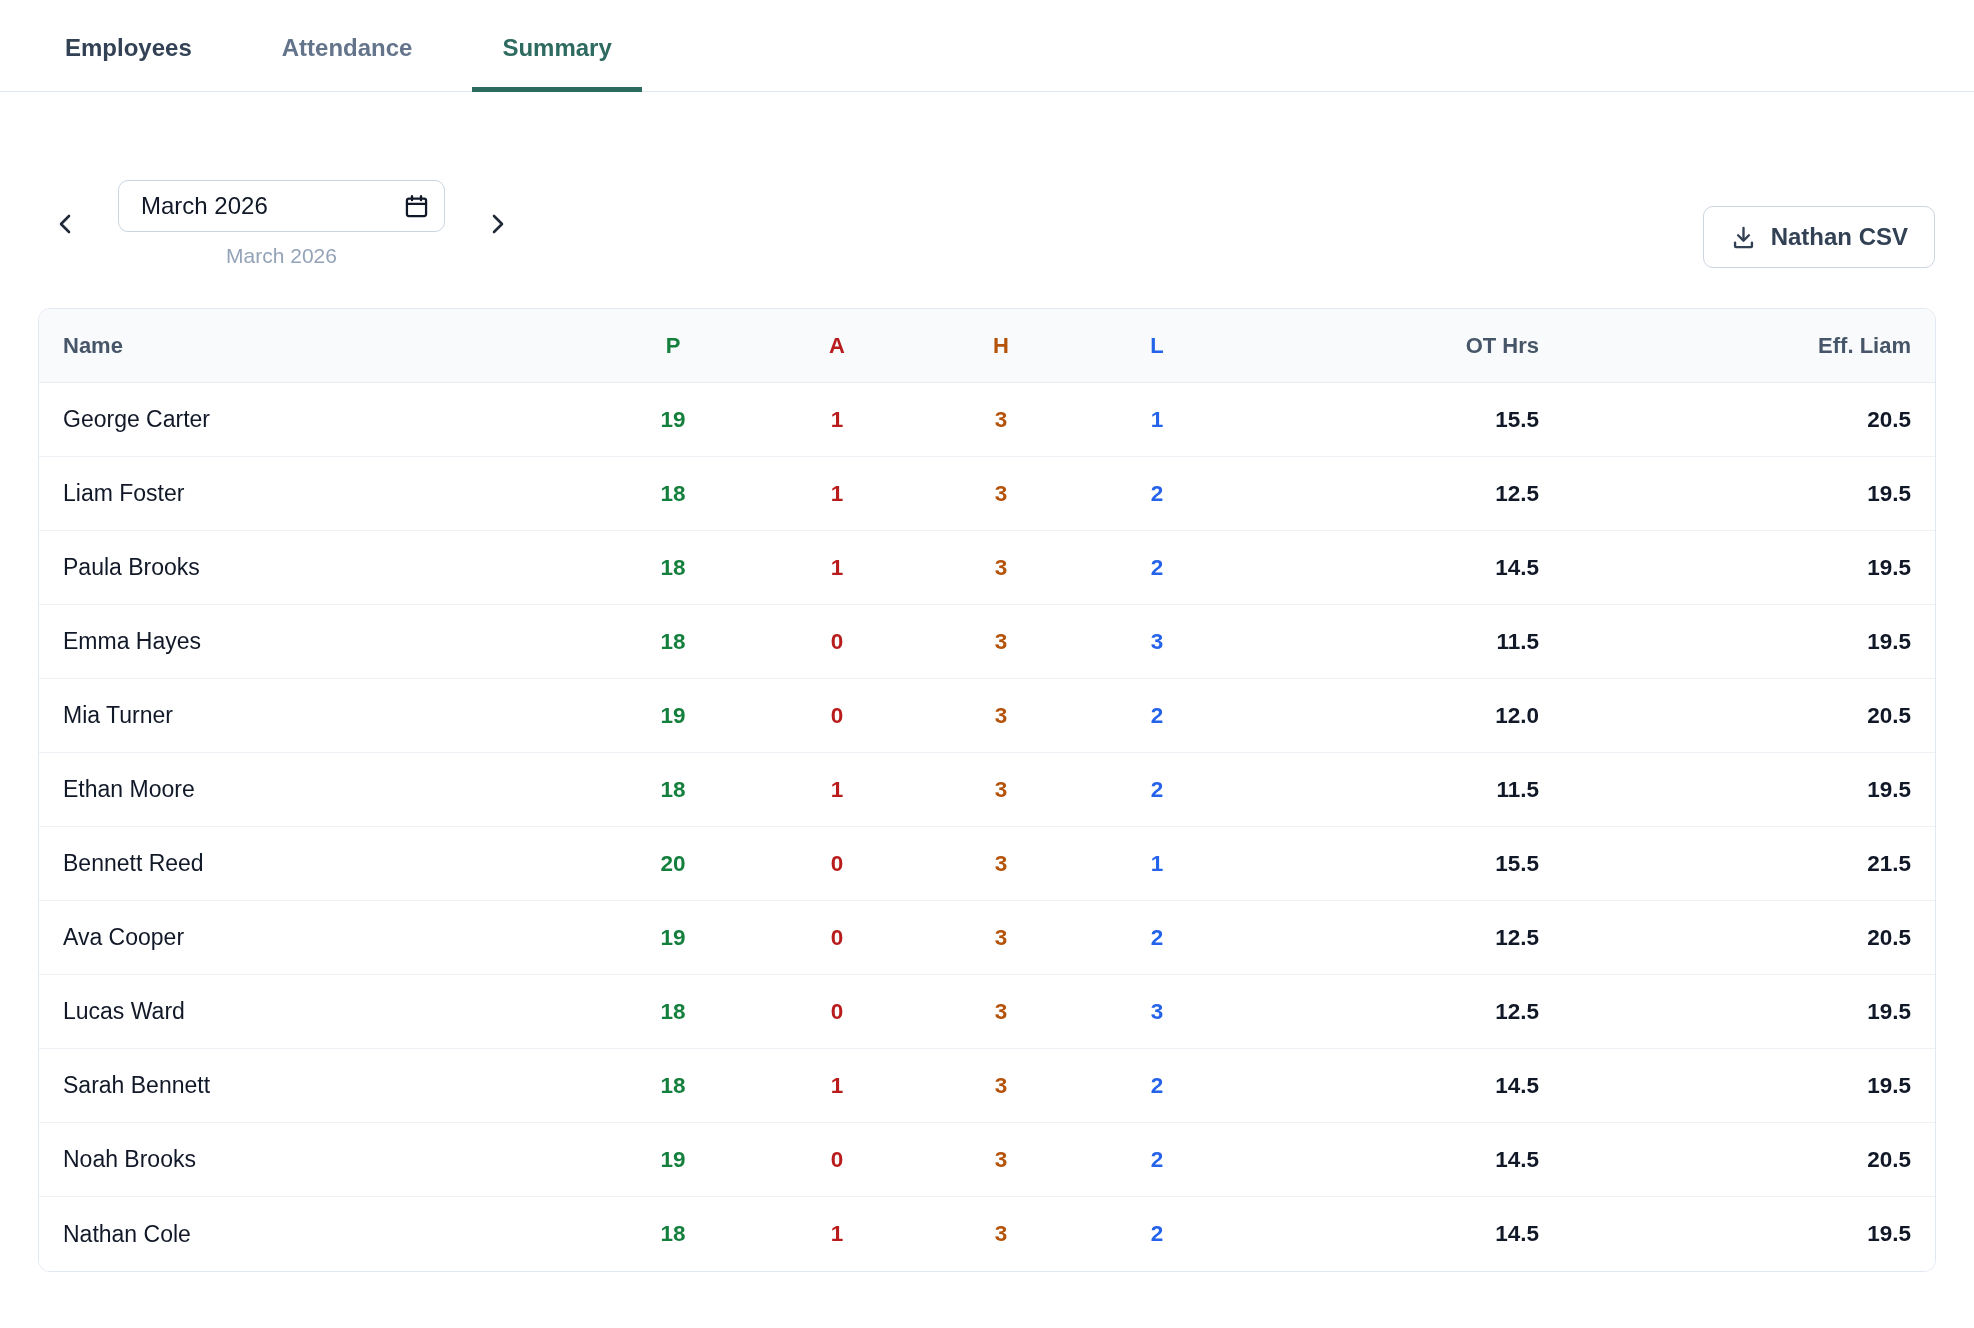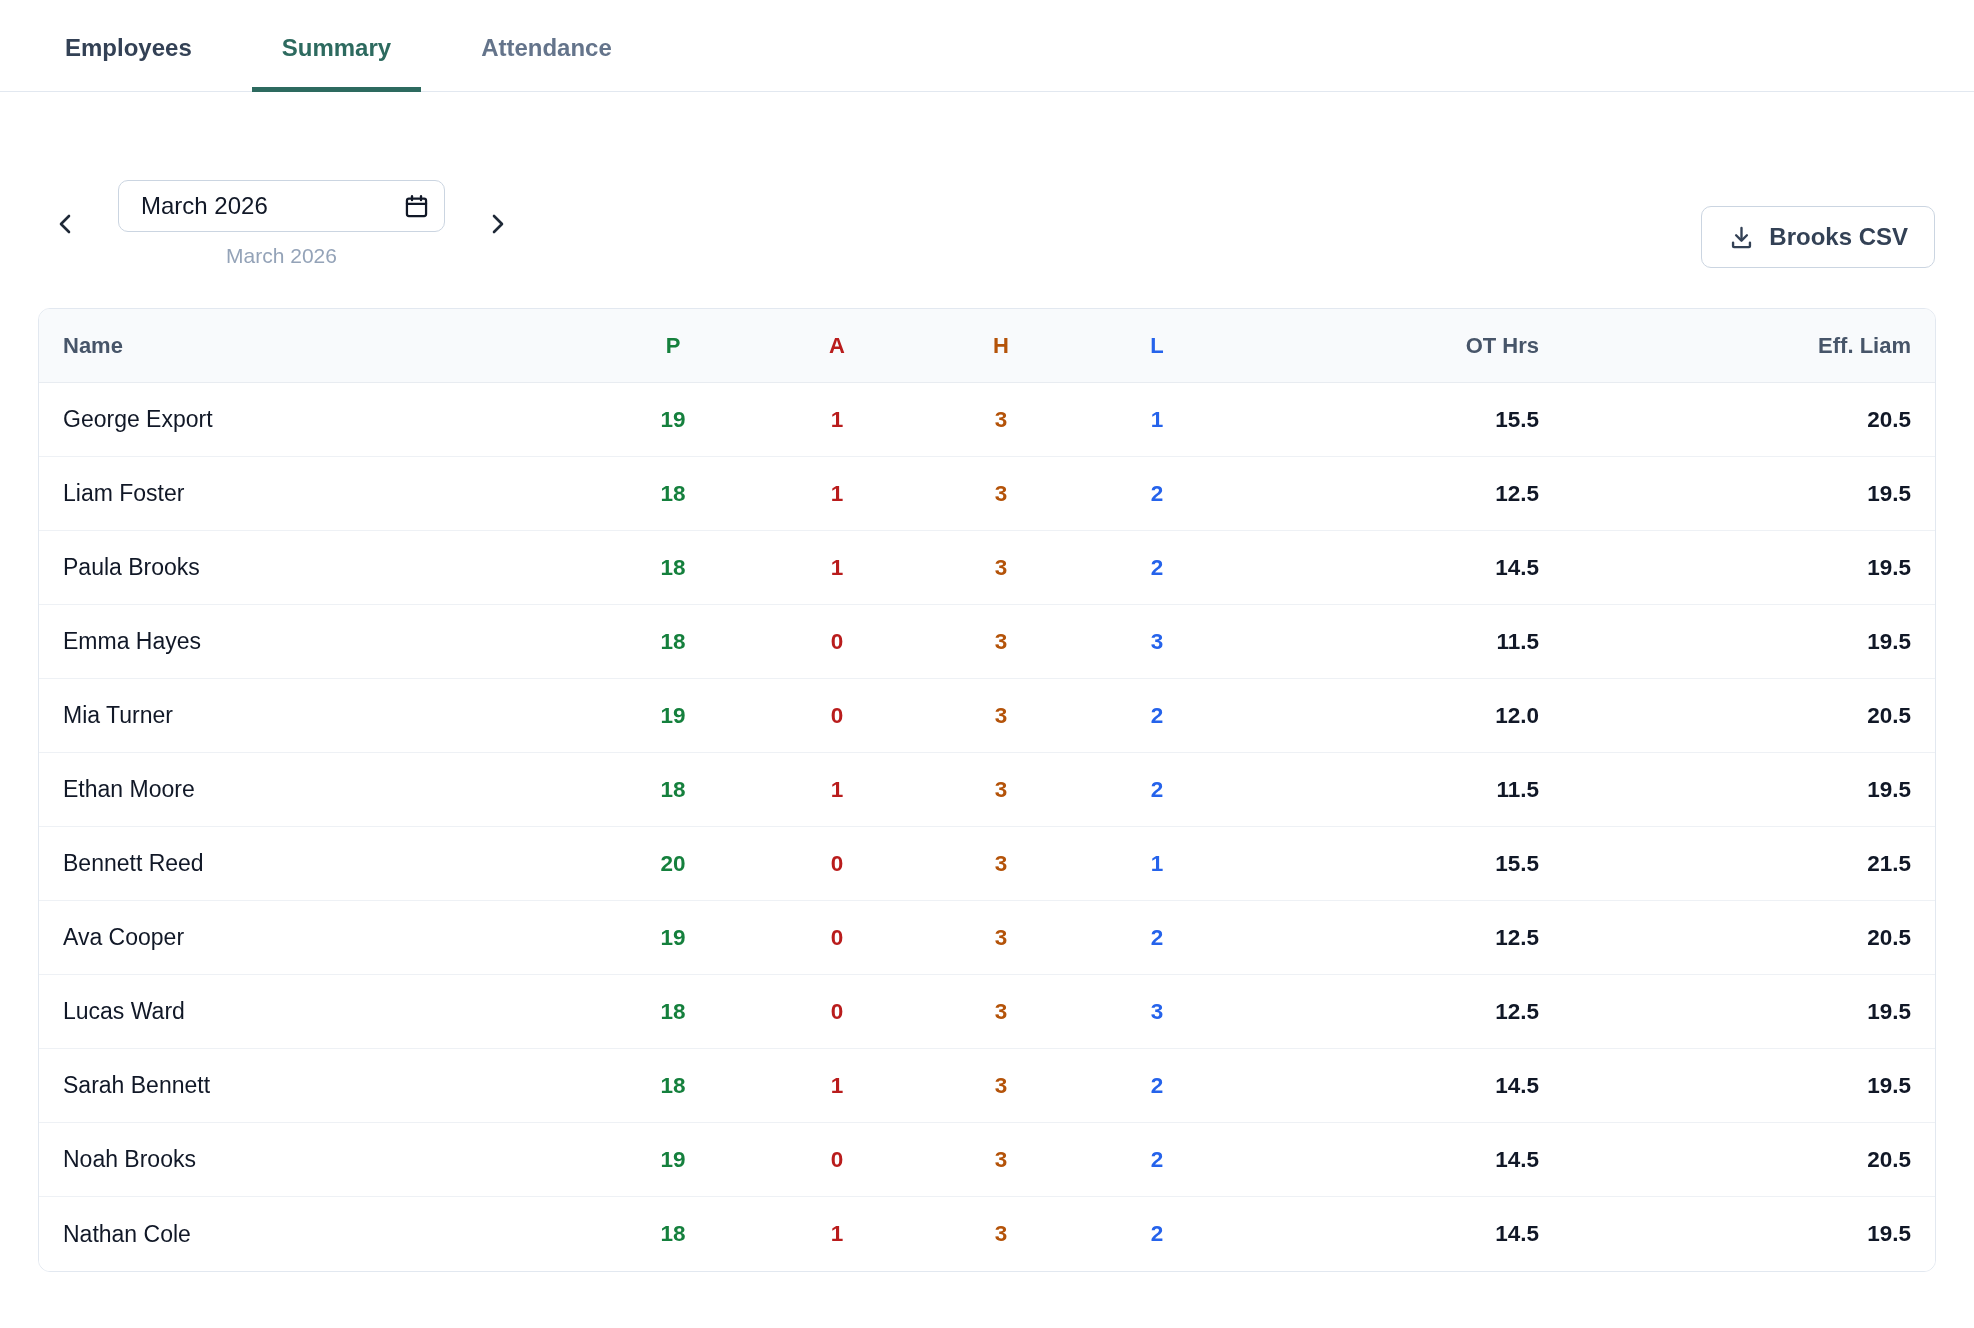--- a/index.html
+++ b/index.html
@@ -97,22 +97,22 @@
   .c-num   { font-weight: 600; }
   .c-plain { font-weight: 600; color: #111827; }
 </style>
 </head>
 <body>
 
 <div class="page">
 
   <div class="tabbar">
     <div class="tab tab-default">Employees</div>
+    <div class="tab tab-muted">Attendance</div>
     <div class="tab tab-active">Summary</div>
-    <div class="tab tab-muted">Attendance</div>
   </div>
 
   <div class="controls">
     <div class="month-nav">
       <button class="nav-btn">
         <span style="display:flex;">
           <svg width="24" height="24" viewBox="0 0 24 24" fill="none" stroke="#1f2937" stroke-width="2.6" stroke-linecap="round" stroke-linejoin="round">
               <polyline points="15 4 7 12 15 20"></polyline>
             </svg>
         </span>
@@ -141,37 +141,37 @@
     </div>
 
     <button class="export-btn">
       <span style="display:flex;">
         <svg width="27" height="27" viewBox="0 0 24 24" fill="none" stroke="#334155" stroke-width="2.1" stroke-linecap="round" stroke-linejoin="round">
           <path d="M12 3.5v10.5"></path>
           <path d="M7.2 10l4.8 4.8L16.8 10"></path>
           <path d="M4.5 16.5v3.2a0.8 0.8 0 0 0 0.8 0.8h13.4a0.8 0.8 0 0 0 0.8-0.8v-3.2"></path>
         </svg>
       </span>
-      <span>Brooks CSV</span>
+      <span>Nathan CSV</span>
     </button>
   </div>
 
   <div class="table">
     <div class="thead grid-cols">
       <div class="al">Name</div>
       <div class="ac" style="color: rgb(21, 128, 61);">P</div>
       <div class="ac" style="color: rgb(185, 28, 28);">A</div>
       <div class="ac" style="color: rgb(180, 83, 9);">H</div>
       <div class="ac" style="color: rgb(37, 99, 235);">L</div>
       <div class="ar">OT Hrs</div>
       <div class="ar">Eff. Liam</div>
     </div>
     <div id="tbody">
   <div class="trow grid-cols">
-    <div class="al c-name">George Export</div>
+    <div class="al c-name">George Carter</div>
     <div class="ac c-num" style="color: rgb(21, 128, 61);">19</div>
     <div class="ac c-num" style="color: rgb(185, 28, 28);">1</div>
     <div class="ac c-num" style="color: rgb(180, 83, 9);">3</div>
     <div class="ac c-num" style="color: rgb(37, 99, 235);">1</div>
     <div class="ar c-plain">15.5</div>
     <div class="ar c-plain">20.5</div>
   </div>
 
   <div class="trow grid-cols">
     <div class="al c-name">Liam Foster</div>

